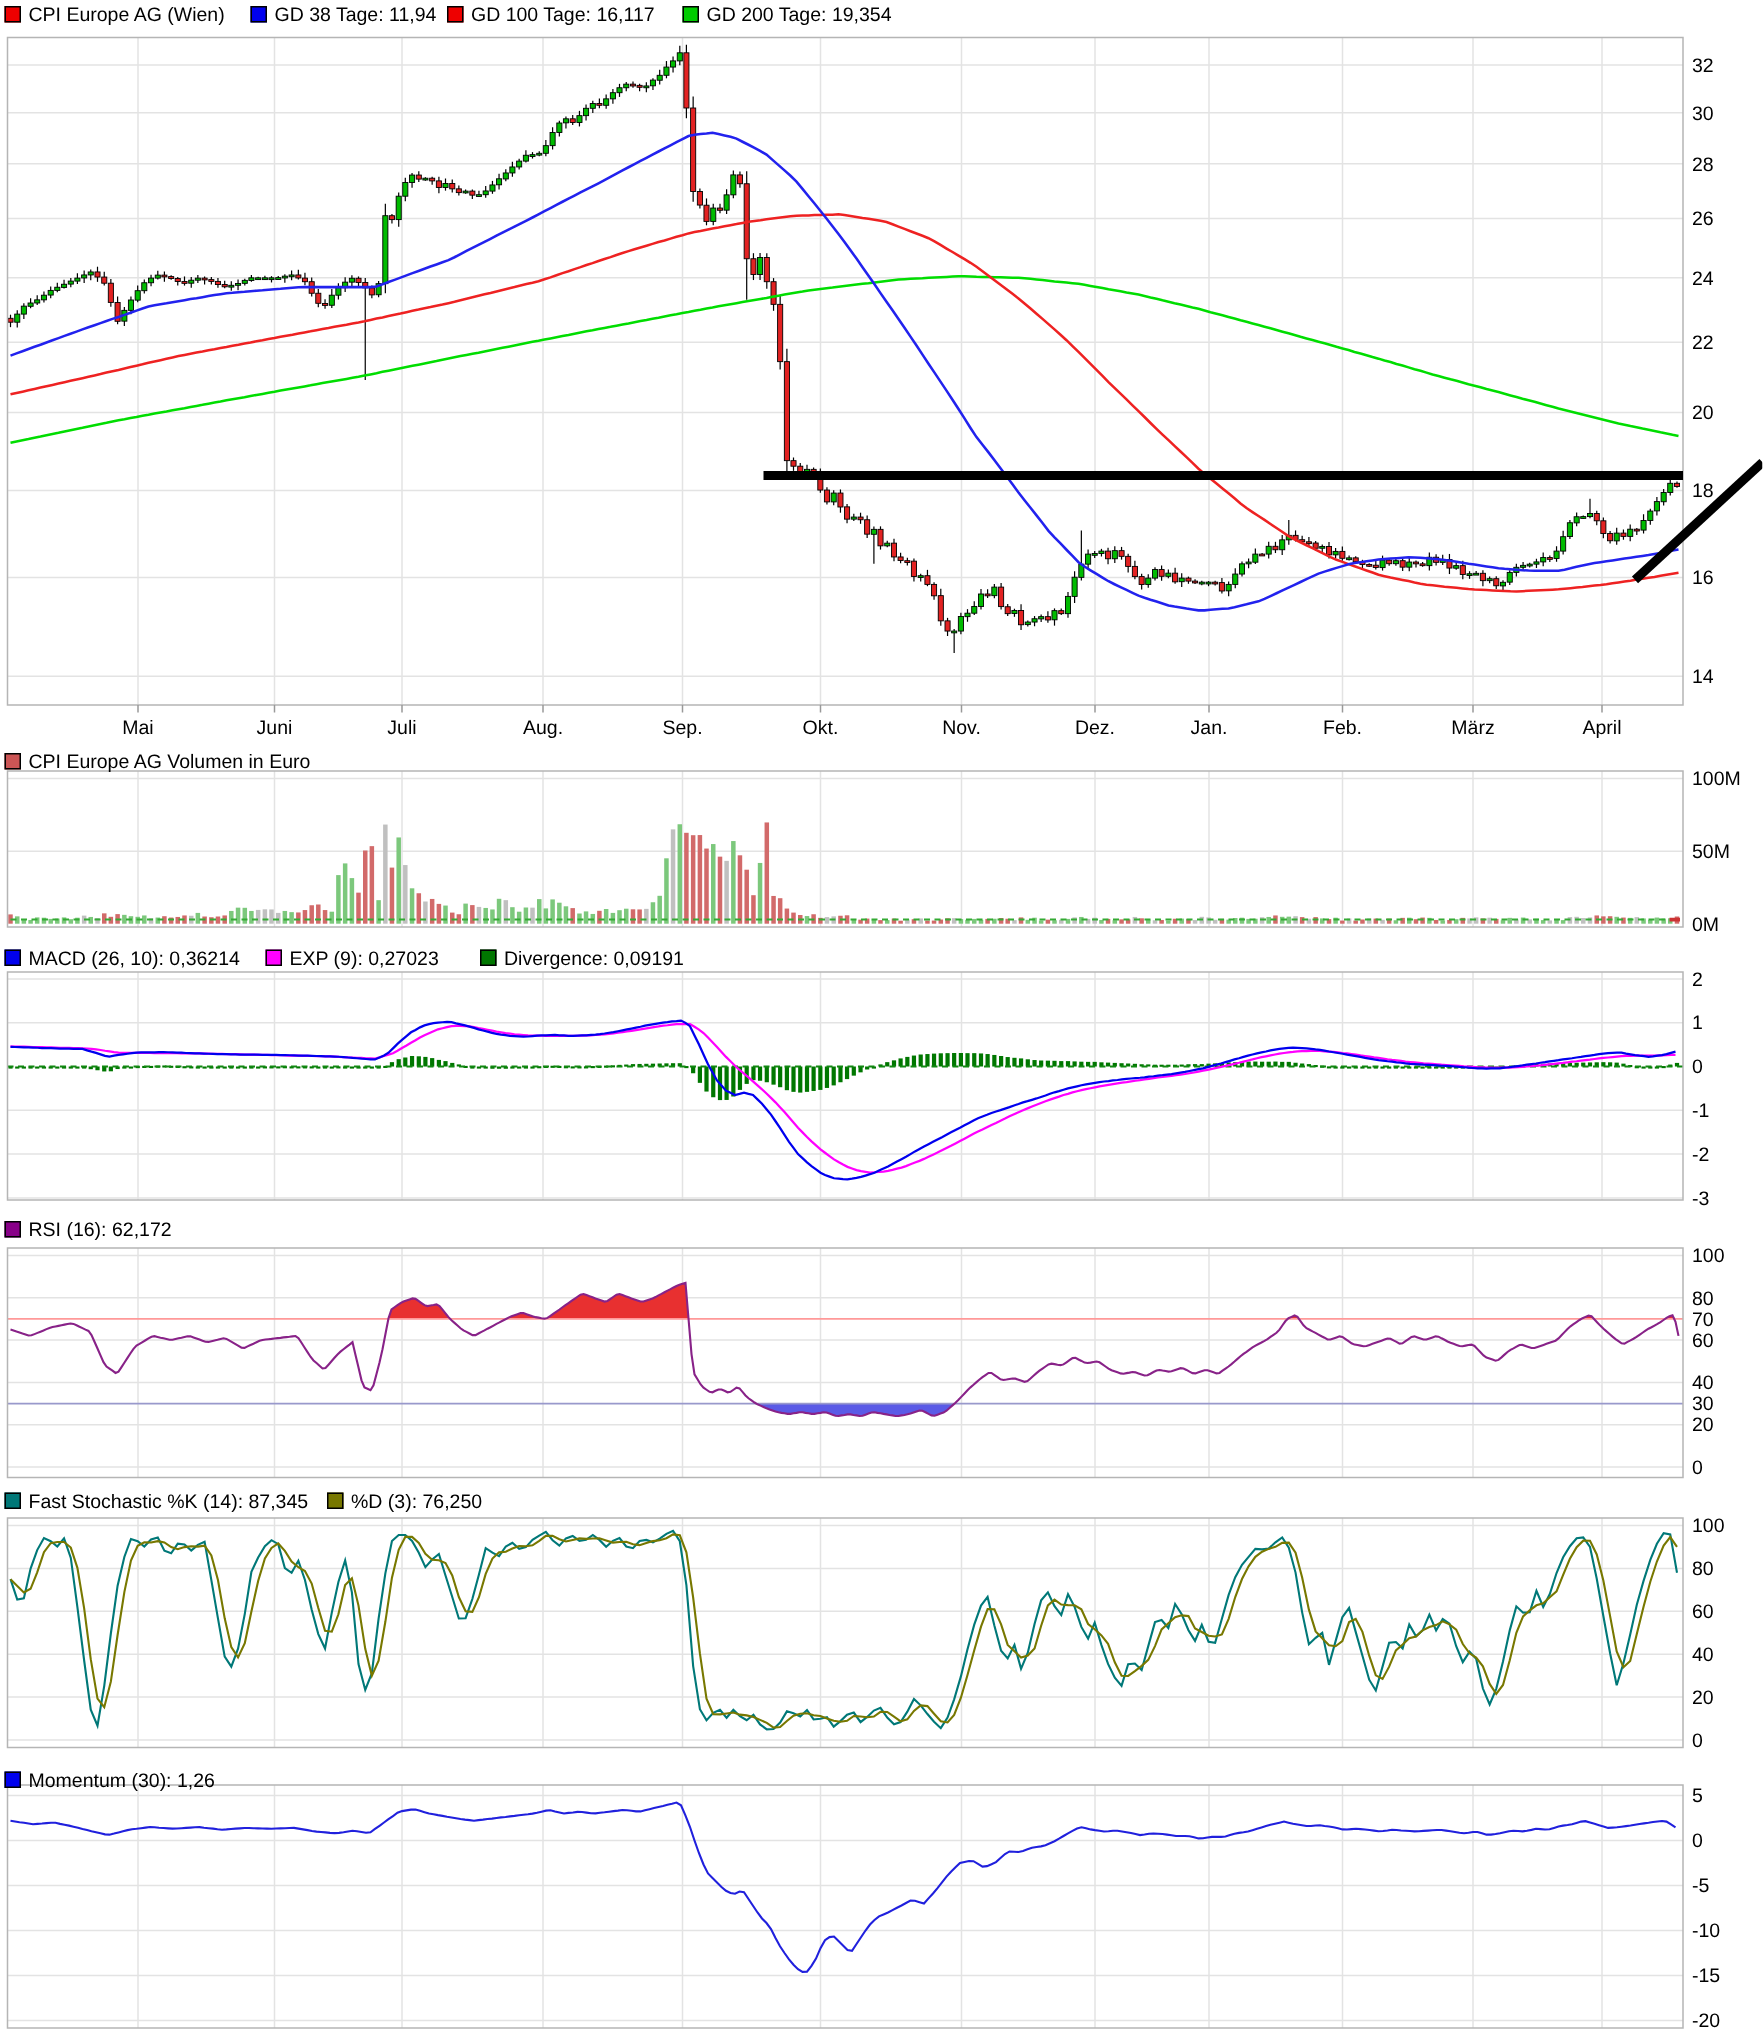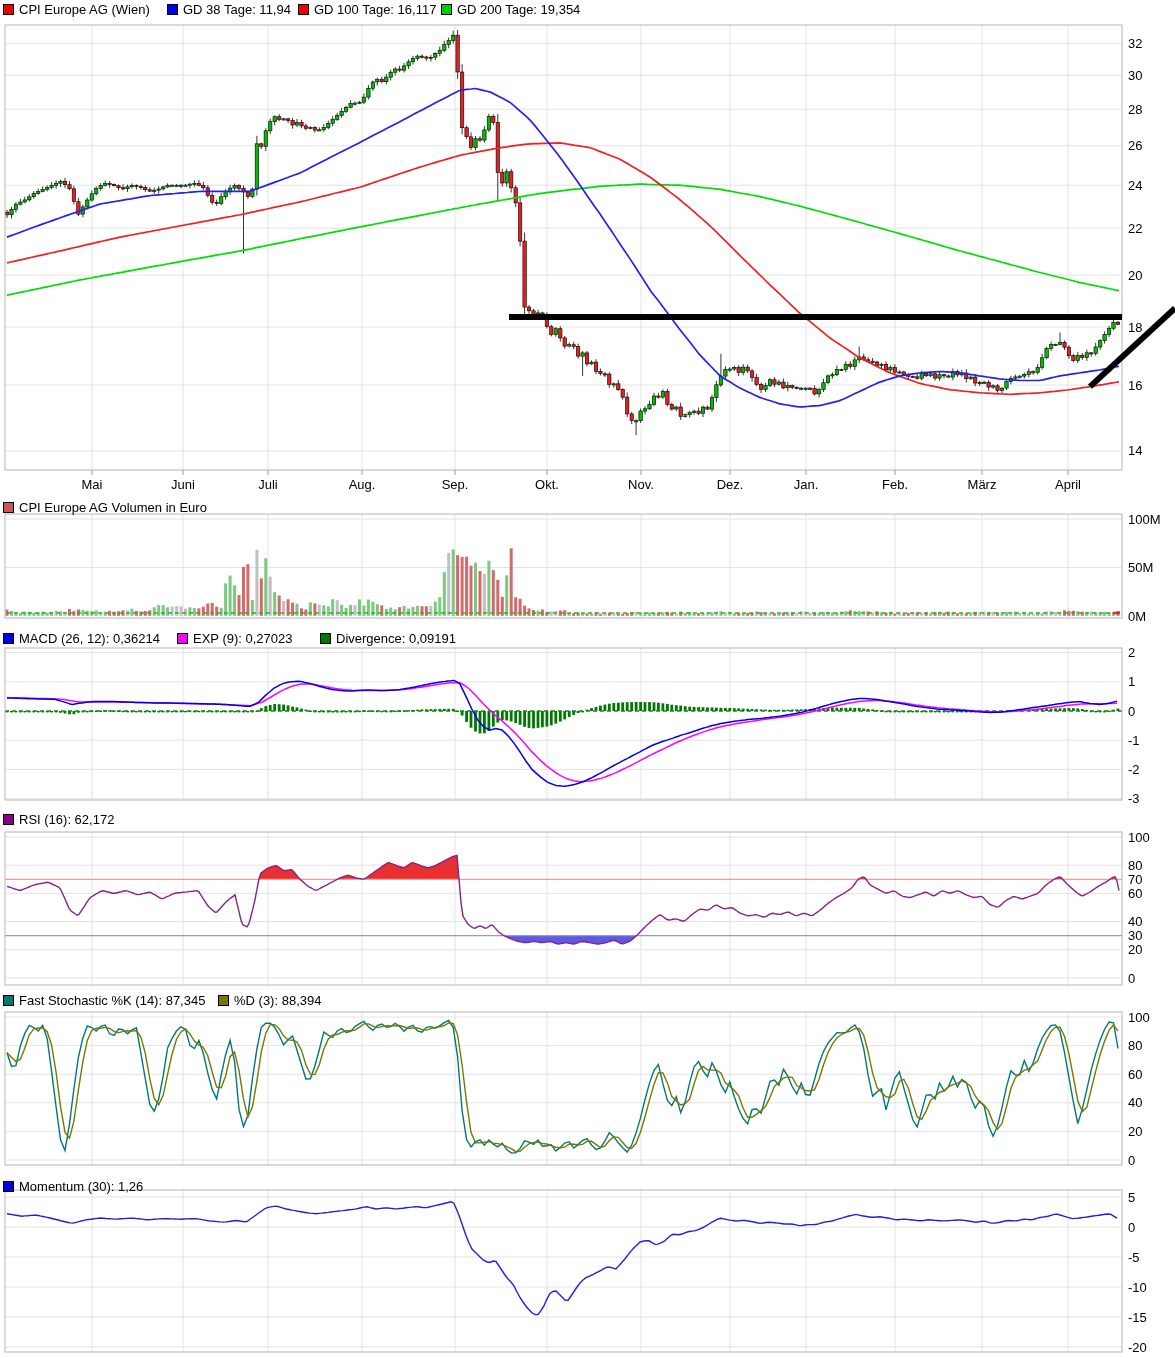--- a/index.html
+++ b/index.html
@@ -1211,38 +1211,38 @@
       <text x="982" y="489" text-anchor="middle">März</text>
       <text x="1068" y="489" text-anchor="middle">April</text>
       <line x1="509" y1="317.0" x2="1122" y2="317.0" stroke="#000000" stroke-width="6"></line>
       <line x1="1090" y1="386.6" x2="1175" y2="308.2" stroke="#000000" stroke-width="6"></line>
     </svg>
 
   <div class="lg" style="top:2px">
     <span class="li" style="left:3px"><i class="sw" style="background: rgb(238, 0, 0);"></i><span>CPI Europe AG (Wien)</span></span>
     <span class="li" style="left:167px"><i class="sw" style="background: rgb(0, 0, 238);"></i><span>GD 38 Tage: 11,94</span></span>
     <span class="li" style="left:298px"><i class="sw" style="background: rgb(238, 0, 0);"></i><span>GD 100 Tage: 16,117</span></span>
-    <span class="li" style="left:441px"><i class="sw" style="background: rgb(0, 204, 0);"></i><span>GD 200 Tage: 19,354</span></span>
+    <span class="li" style="left:455px"><i class="sw" style="background: rgb(0, 204, 0);"></i><span>GD 200 Tage: 19,354</span></span>
   </div>
 
   <div class="lg" style="top:500px">
     <span class="li" style="left:3px"><i class="sw" style="background: rgb(204, 85, 85);"></i><span>CPI Europe AG Volumen in Euro</span></span>
   </div>
 
   <div class="lg" style="top:631px">
-    <span class="li" style="left:3px"><i class="sw" style="background: rgb(0, 0, 238);"></i><span>MACD (26, 12): 0,36214</span></span>
+    <span class="li" style="left:3px"><i class="sw" style="background: rgb(0, 0, 238);"></i><span>MACD (26, 10): 0,36214</span></span>
     <span class="li" style="left:177px"><i class="sw" style="background: rgb(255, 0, 255);"></i><span>EXP (9): 0,27023</span></span>
     <span class="li" style="left:320px"><i class="sw" style="background: rgb(0, 119, 0);"></i><span>Divergence: 0,09191</span></span>
   </div>
 
   <div class="lg" style="top:812px">
     <span class="li" style="left:3px"><i class="sw" style="background: rgb(136, 0, 136);"></i><span>RSI (16): 62,172</span></span>
   </div>
 
   <div class="lg" style="top:993px">
     <span class="li" style="left:3px"><i class="sw" style="background: rgb(0, 120, 120);"></i><span>Fast Stochastic %K (14): 87,345</span></span>
-    <span class="li" style="left:218px"><i class="sw" style="background: rgb(120, 120, 0);"></i><span>%D (3): 88,394</span></span>
+    <span class="li" style="left:218px"><i class="sw" style="background: rgb(120, 120, 0);"></i><span>%D (3): 76,250</span></span>
   </div>
 
   <div class="lg" style="top:1179px">
     <span class="li" style="left:3px"><i class="sw" style="background: rgb(0, 0, 238);"></i><span>Momentum (30): 1,26</span></span>
   </div>
 </div>
 
 </body></html>

